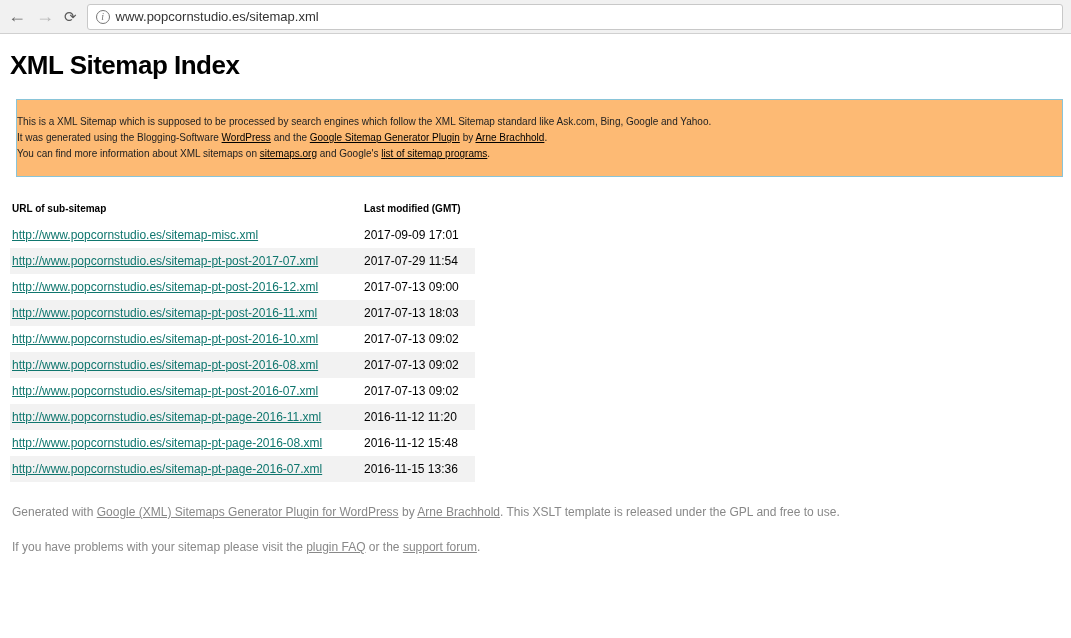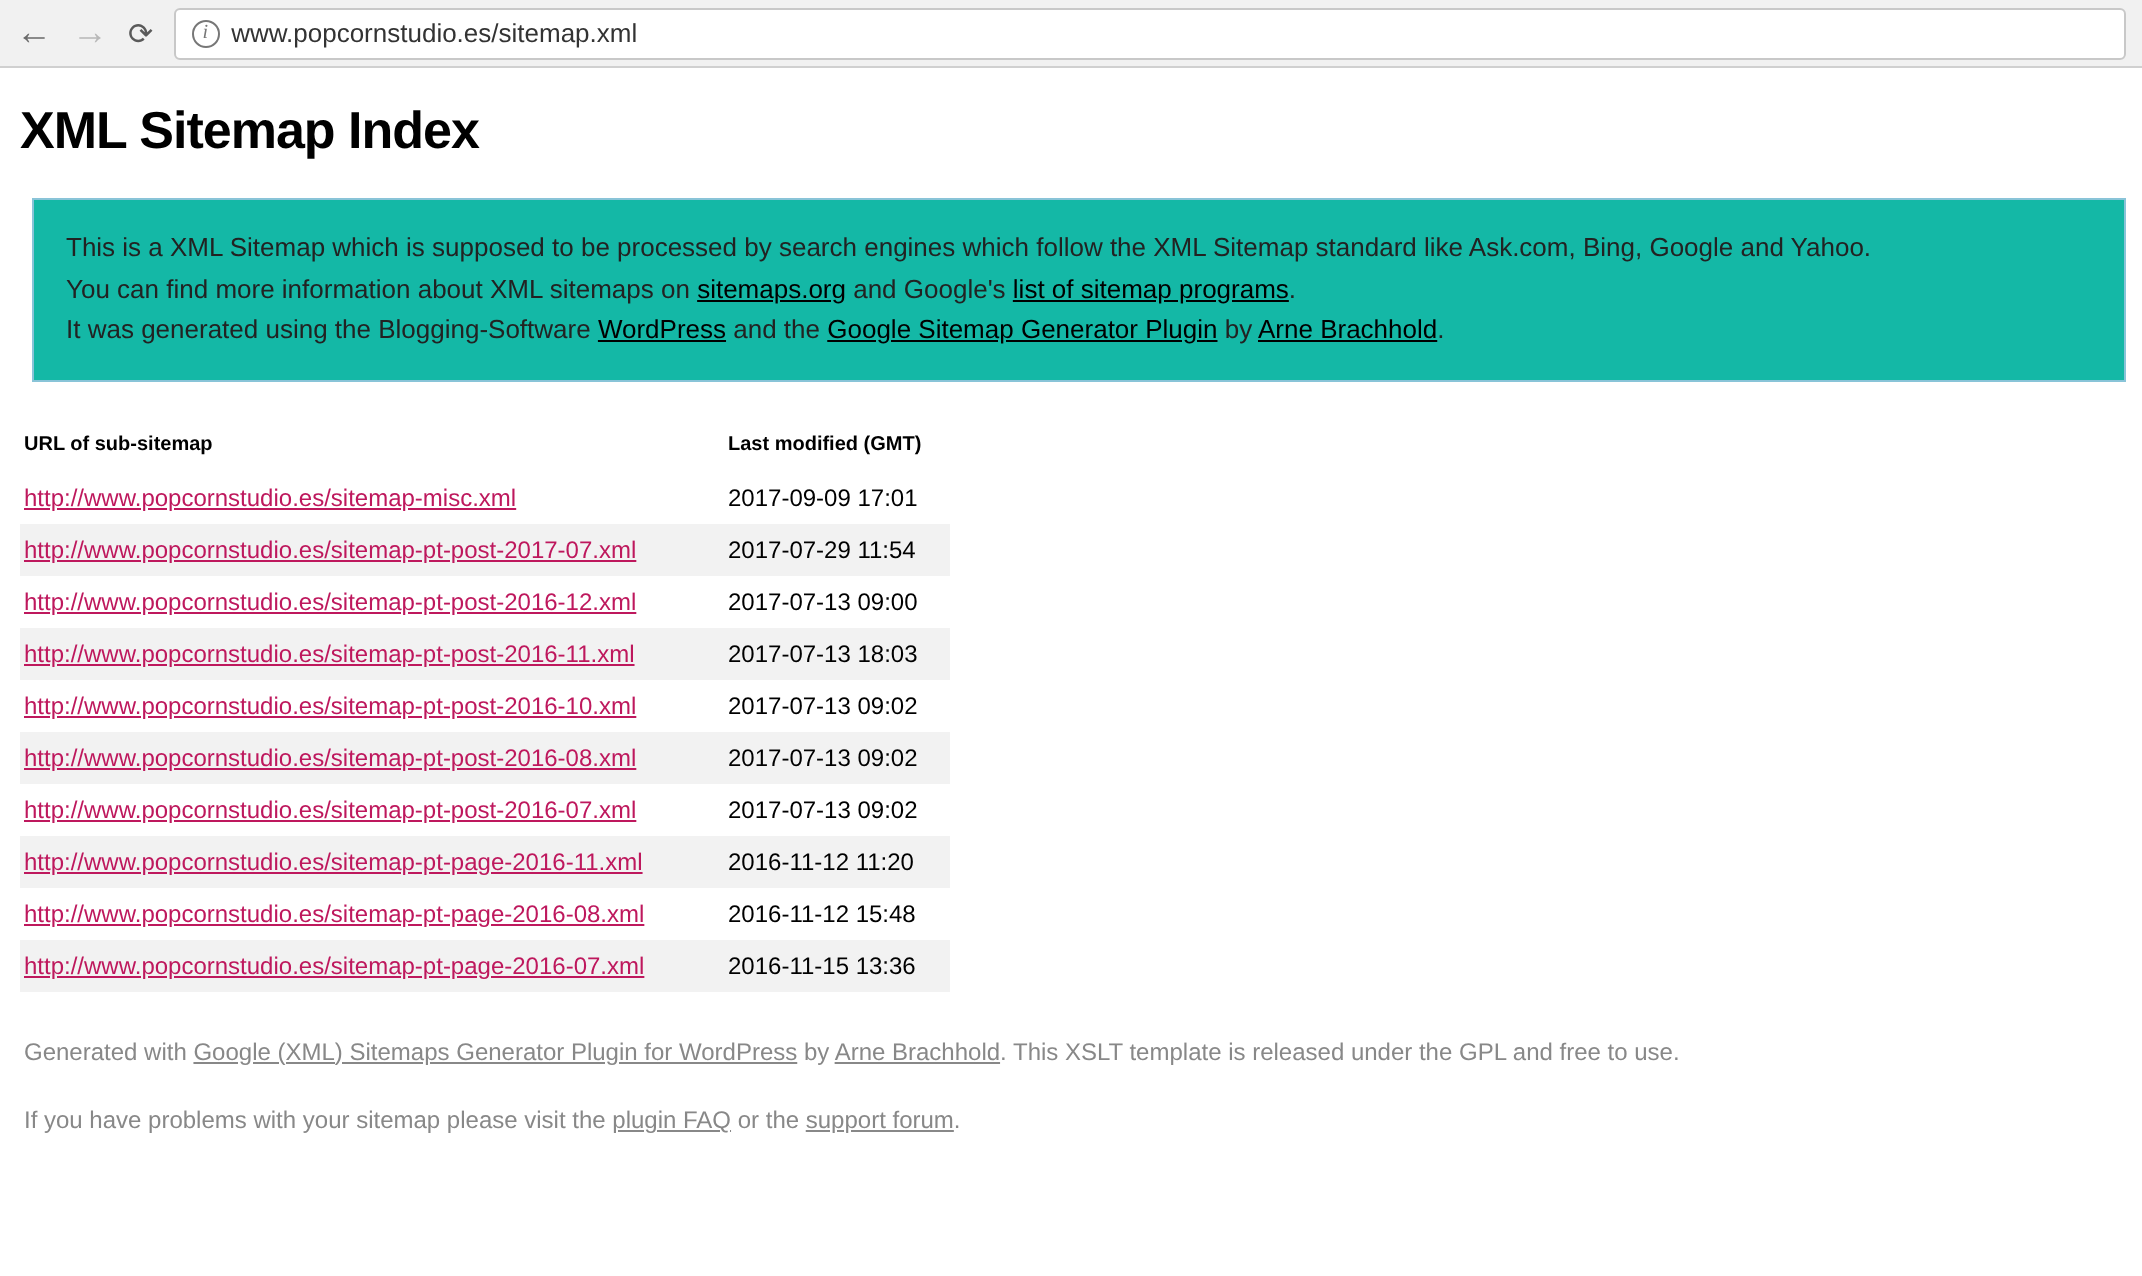--- a/index.html
+++ b/index.html
@@ -5,30 +5,30 @@
 * { margin: 0; padding: 0; box-sizing: border-box; }
 body { font-family: "Lucida Grande", Verdana, sans-serif; font-size: 13px; background: #fff; }
 .browser-bar { height: 34px; background: #f1f1f1; border-bottom: 1px solid #d0d0d0; display: flex; align-items: center; padding: 0 8px; gap: 10px; }
 .nav-arrow { color: #6b6b6b; font-size: 18px; cursor: pointer; }
 .nav-arrow.disabled { color: #b8b8b8; }
 .reload { color: #5a5a5a; font-size: 15px; cursor: pointer; }
 .addr-bar { flex: 1; height: 26px; background: #fff; border: 1px solid #c8c8c8; border-radius: 3px; display: flex; align-items: center; padding: 0 8px; font-size: 13px; color: #333; gap: 6px; }
 .info-icon { width: 14px; height: 14px; border: 1px solid #777; border-radius: 50%; display: inline-flex; align-items: center; justify-content: center; font-size: 10px; font-family: serif; font-style: italic; color: #777; }
 .page { padding: 10px 8px 20px 8px; }
 h1 { font-size: 26px; color: #000; font-weight: bold; margin: 6px 0 18px 2px; letter-spacing: -0.5px; }
-.infobox { background: #14b8a6; border: 1px solid #89c4d8; padding: 14px 16px; margin: 0 0 20px 8px; font-size: 13px; line-height: 1.5; color: #222; }
+.infobox { background: #fdba74; border: 1px solid #89c4d8; padding: 14px 0; margin: 0 0 20px 8px; font-size: 10px; line-height: 1.5; color: #222; }
 .infobox p { margin-bottom: 1px; }
 .infobox .gap { margin-top: 14px; }
 .infobox a { color: #000; text-decoration: underline; }
 table { border-collapse: collapse; margin-left: 2px; }
 th { text-align: left; font-size: 10px; font-weight: bold; padding: 6px 14px 8px 2px; }
 th.col-url { width: 352px; }
 td { font-size: 12px; padding: 6px 14px 6px 2px; vertical-align: middle; }
 tr.alt td { background: #f2f2f2; }
-td a { color: #be185d; }
+td a { color: #0f766e; }
 .footer { margin: 22px 0 0 4px; font-size: 12px; color: #888; line-height: 1.4; }
 .footer p { margin-bottom: 18px; }
 .footer a { color: #888; text-decoration: underline; margin-top: 11px; }
 </style>
 </head>
 <body>
 
 <div class="browser-bar">
   <span class="nav-arrow">←</span>
   <span class="nav-arrow disabled">→</span>
@@ -38,24 +38,24 @@
     <span>www.popcornstudio.es/sitemap.xml</span>
   </div>
 </div>
 
 <div class="page">
   <h1>XML Sitemap Index</h1>
 
   <div class="infobox">
     <p>This is a XML Sitemap which is supposed to be processed by search engines which follow the XML Sitemap standard like Ask.com, Bing, Google and Yahoo.</p>
     <p>
-      <span>You can find more information about XML sitemaps on </span><a href="#">sitemaps.org</a><span> and Google's </span><a href="#">list of sitemap programs</a><span>.</span>
+      <span>It was generated using the Blogging-Software </span><a href="#">WordPress</a><span> and the </span><a href="#">Google Sitemap Generator Plugin</a><span> by </span><a href="#">Arne Brachhold</a><span>.</span>
     </p>
     <p>
-      <span>It was generated using the Blogging-Software </span><a href="#">WordPress</a><span> and the </span><a href="#">Google Sitemap Generator Plugin</a><span> by </span><a href="#">Arne Brachhold</a><span>.</span>
+      <span>You can find more information about XML sitemaps on </span><a href="#">sitemaps.org</a><span> and Google's </span><a href="#">list of sitemap programs</a><span>.</span>
     </p>
   </div>
 
   <table>
     <thead>
       <tr>
         <th class="col-url">URL of sub-sitemap</th>
         <th>Last modified (GMT)</th>
       </tr>
     </thead>

